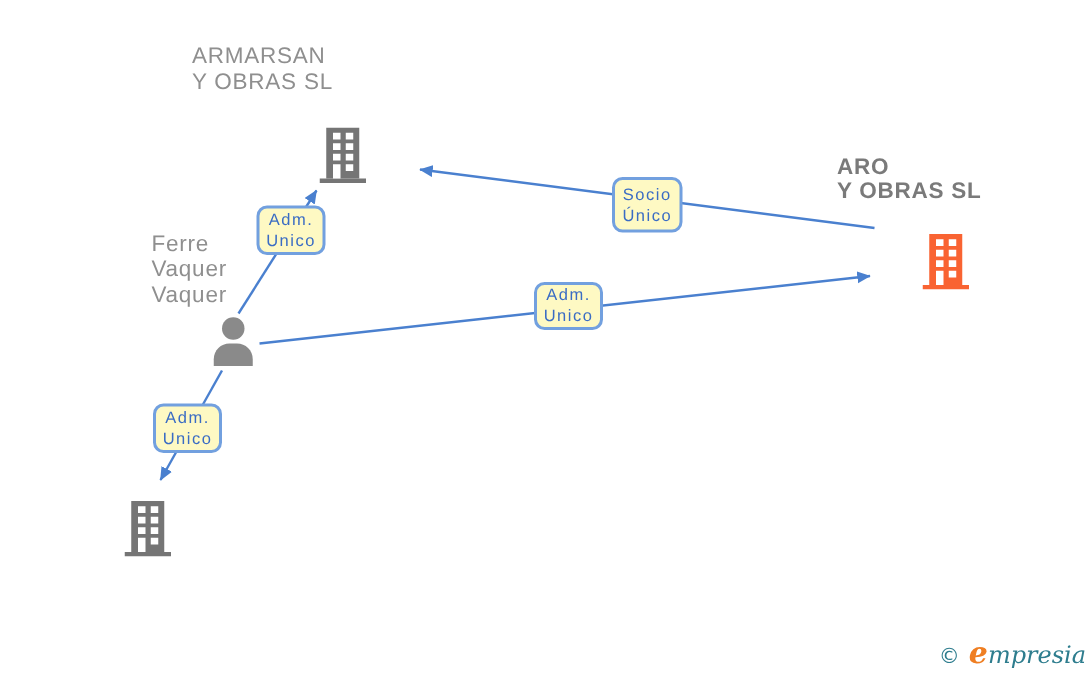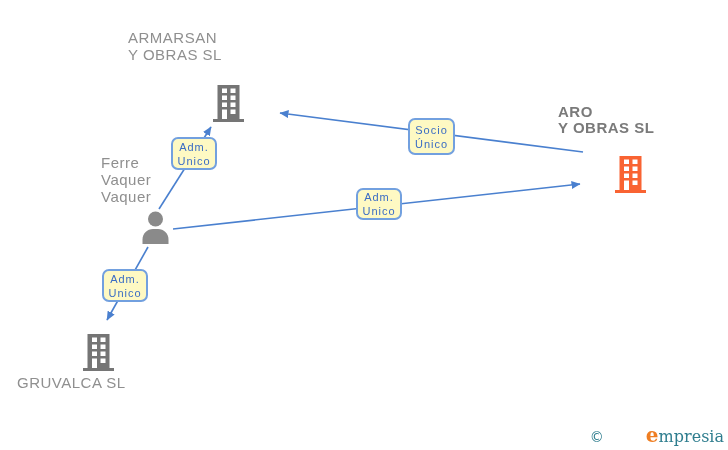--- a/index.html
+++ b/index.html
@@ -19,21 +19,21 @@
     position:absolute;box-sizing:border-box;background:#fef9c3;
     border:2px solid #72A0DF;border-radius:7px;
     color:#3A6CC4;font-size:11px;line-height:14px;letter-spacing:1px;
     display:flex;flex-direction:column;justify-content:center;align-items:center;
     text-align:center;
   }
   .footer-brand{
     position:absolute;right:4px;bottom:3px;display:flex;align-items:baseline;
   }
   .footer-brand .copy{color:#2E7D8E;font-size:14px;margin-right:6px;font-family:"DejaVu Sans", sans-serif;}
-  .footer-brand .brand{font-family:"DejaVu Serif", serif;font-size:16px;color:#2E7D8E;margin-left:36px;}
+  .footer-brand .brand{font-family:"DejaVu Serif", serif;font-style:italic;font-size:16px;color:#2E7D8E;}
   .footer-brand .brand .e{color:#EF7E22;font-size:20px;font-weight:bold;}
 </style>
 </head>
 <body>
 
 <div class="canvas">
 
   <svg class="edges" viewBox="0 0 728 450">
     <defs>
       <marker id="ah" markerUnits="userSpaceOnUse" markerWidth="11" markerHeight="9" refX="8.5" refY="4" orient="auto">
@@ -116,23 +116,20 @@
         <rect x="9" y="3.5" width="5" height="4.5"></rect>
           <rect x="17.5" y="3.5" width="5" height="4.5"></rect>
         <rect x="9" y="10.5" width="5" height="4.5"></rect>
           <rect x="17.5" y="10.5" width="5" height="4.5"></rect>
         <rect x="9" y="17.5" width="5" height="4.5"></rect>
           <rect x="17.5" y="17.5" width="5" height="4.5"></rect>
         <rect x="9" y="24.5" width="5" height="9.5"></rect>
           <rect x="17.5" y="24.5" width="5" height="4.5"></rect>
       </g>
     </svg>
-    <div class="node-label" style="top:40px;">
-      <span style="display:block">GRUVALCA SL</span>
-    </div>
   </div>
 
   <div class="edge-label" style="left:171px;top:137px;width:46px;height:33px;">
     <span>Adm.</span>
     <span>Unico</span>
   </div>
   <div class="edge-label" style="left:408px;top:118px;width:47px;height:37px;">
     <span>Socio</span>
     <span>Único</span>
   </div>

